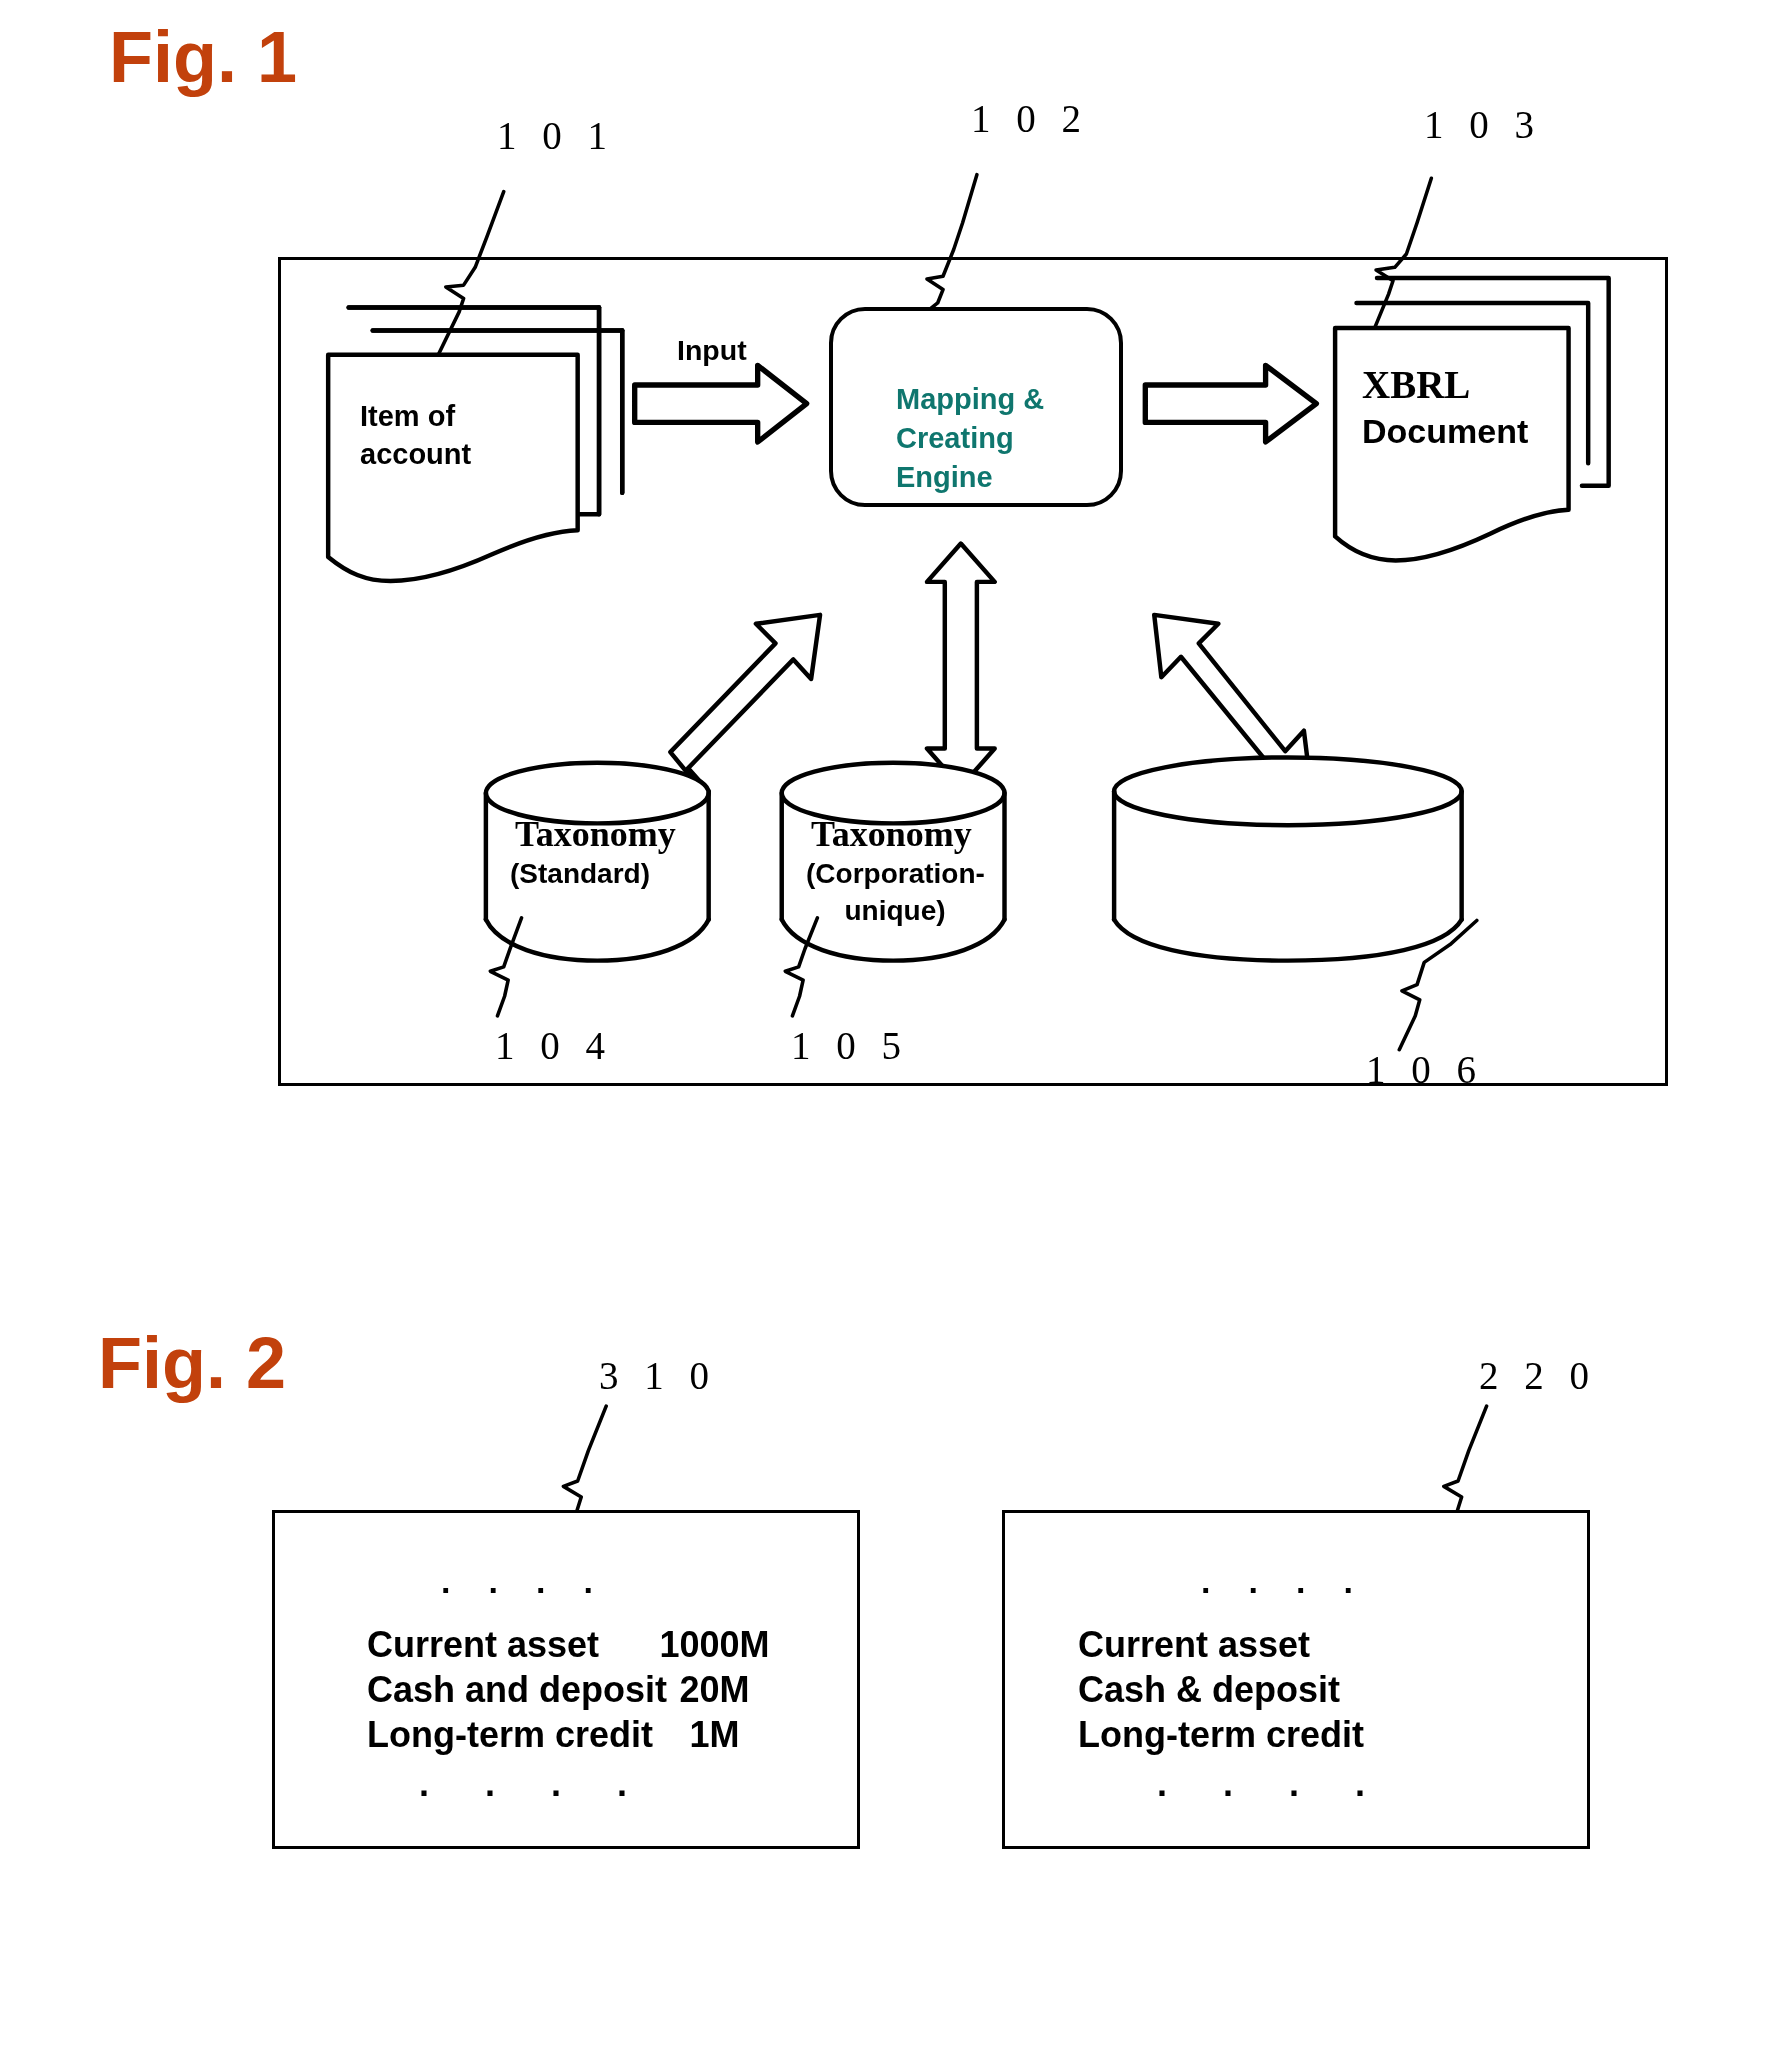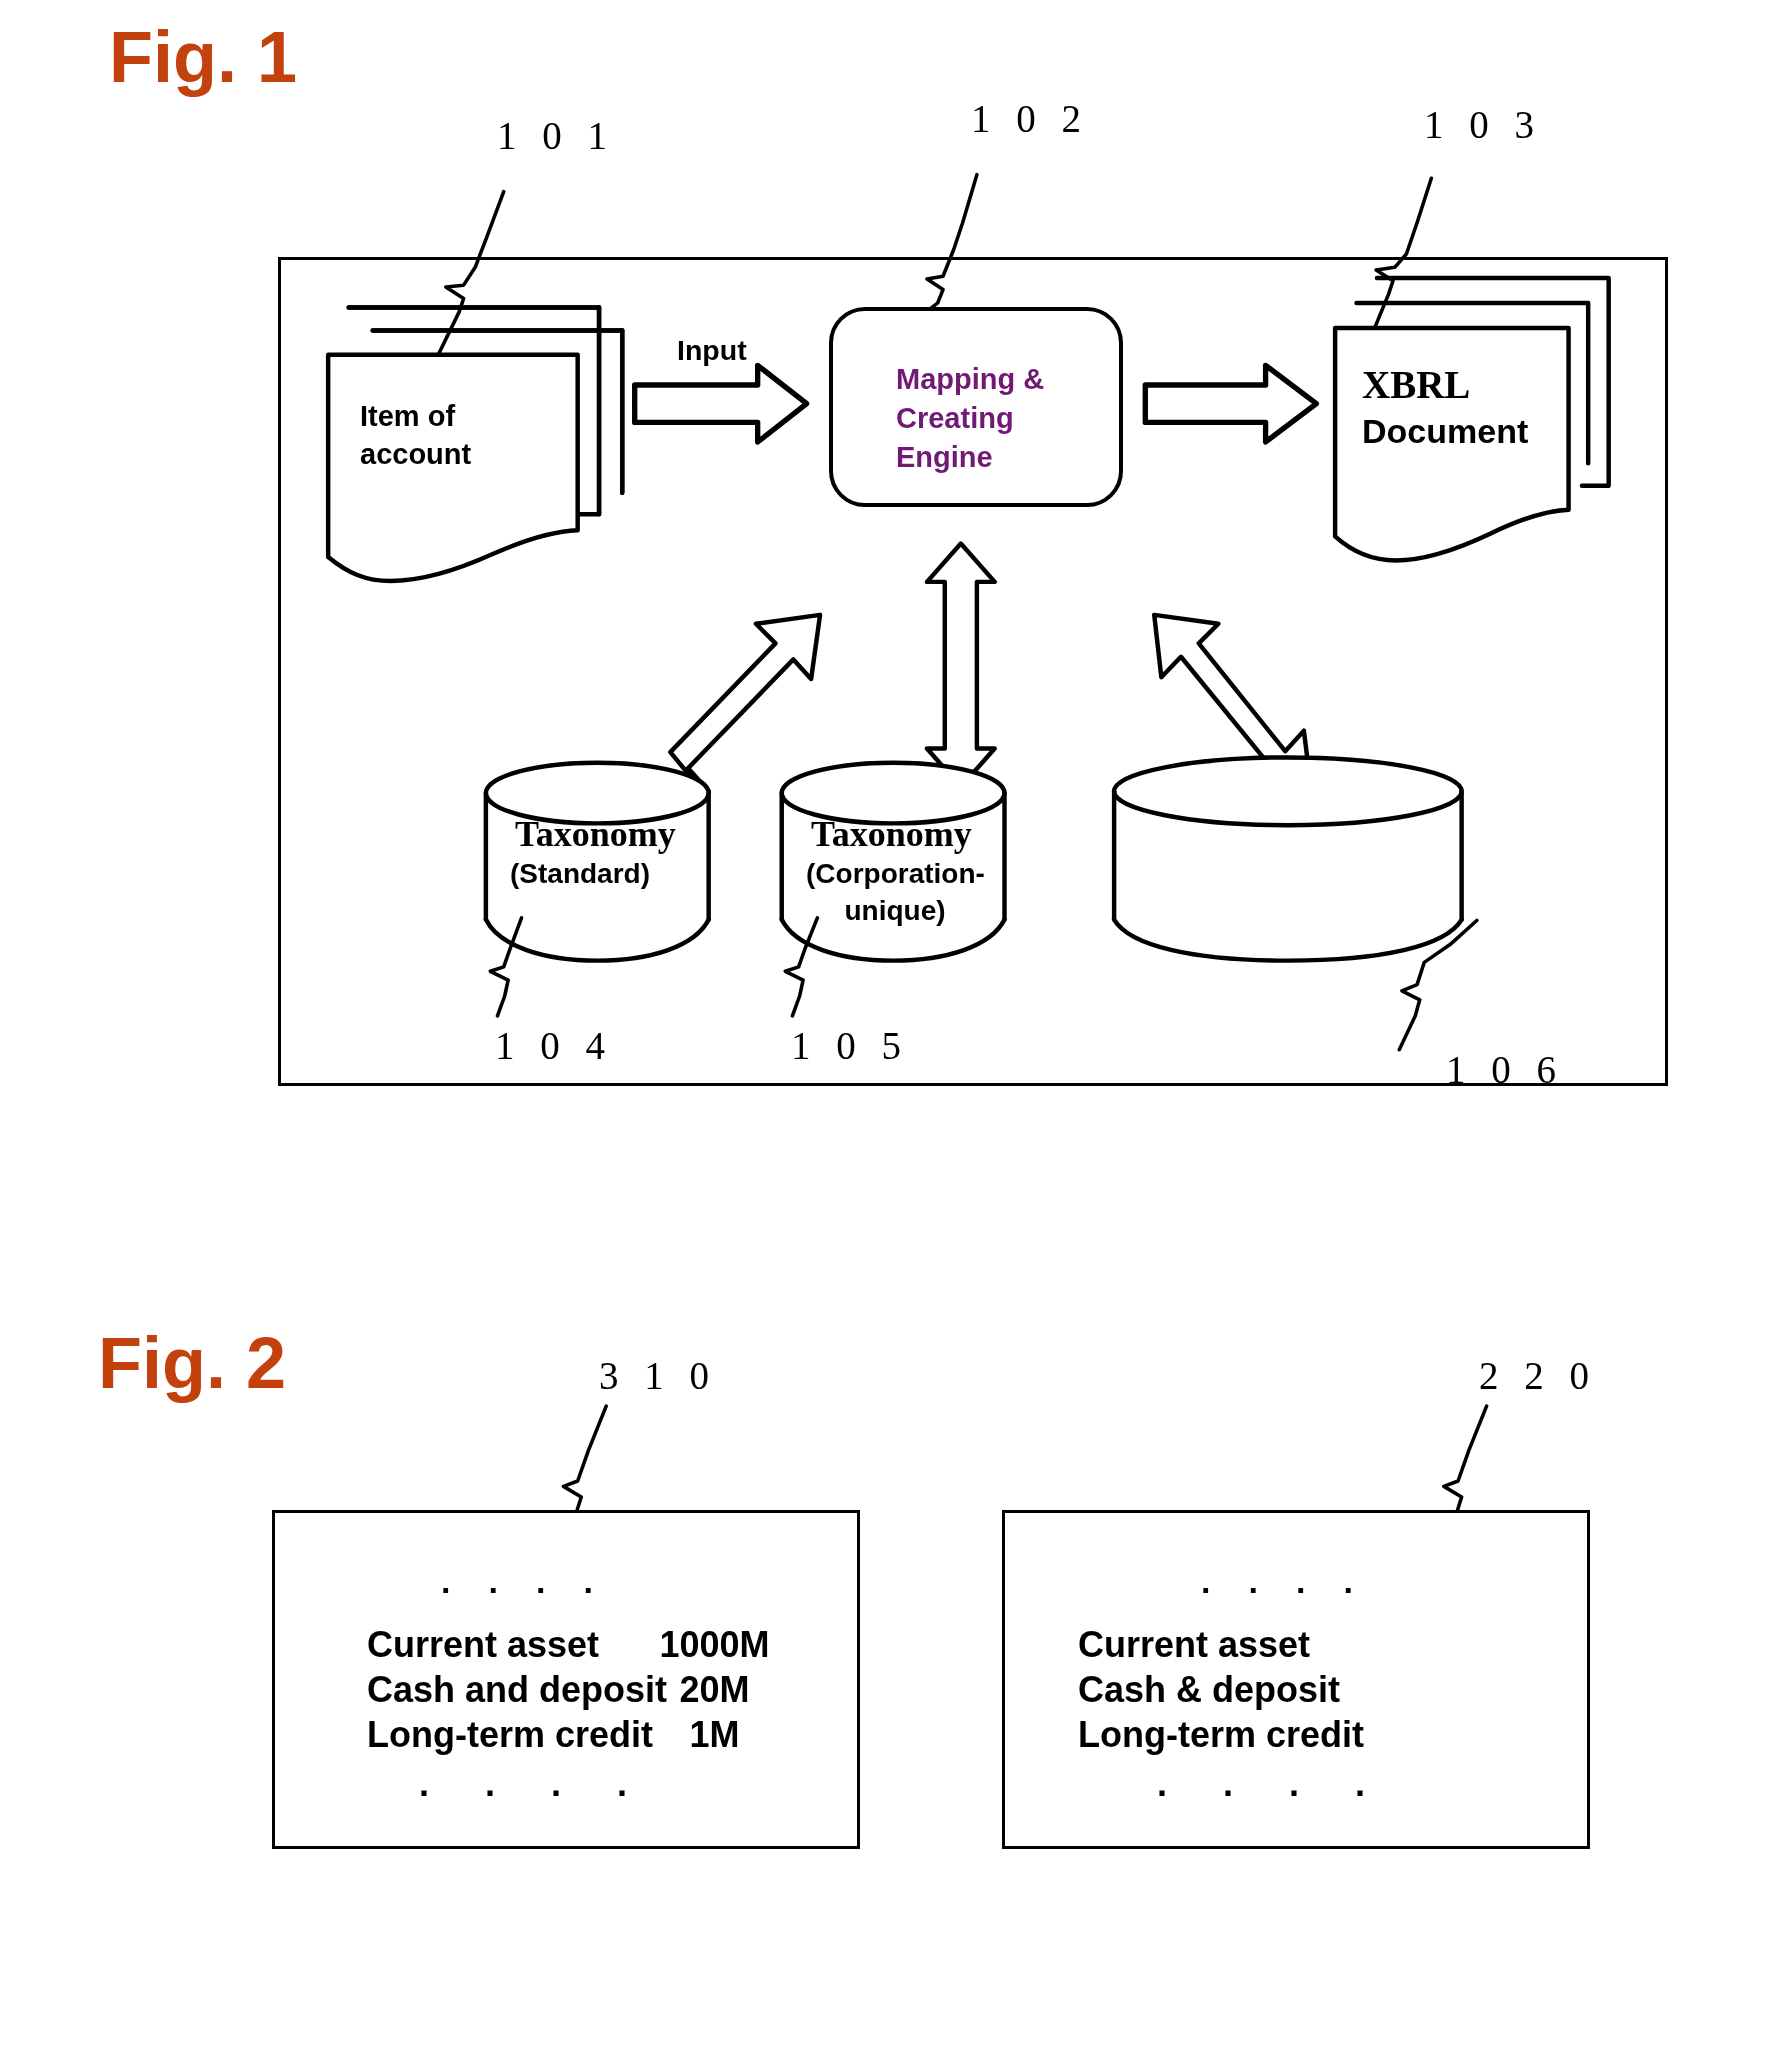--- a/index.html
+++ b/index.html
@@ -19,21 +19,21 @@
 
   
   .ov{position:absolute;left:0;top:0;width:1780px;height:2062px;pointer-events:none;}
 
   
   .doc-label{position:absolute;font-family:"Liberation Sans",sans-serif;font-weight:bold;font-size:29px;line-height:38px;color:#000;white-space:pre-line;}
   .doc-label-serif{position:absolute;font-family:"Liberation Serif",serif;font-weight:bold;font-size:39px;color:#000;white-space:nowrap;}
 
   
   #engine-box{position:absolute;left:829px;top:307px;width:294px;height:200px;border:4.5px solid #000;border-radius:36px;box-sizing:border-box;background:#fff;}
-  #engine-label{position:absolute;left:896px;top:360px;font-family:"Liberation Sans",sans-serif;font-weight:bold;font-size:29px;line-height:39px;color:#701a75;white-space:pre-line;}
+  #engine-label{position:absolute;left:896px;top:380px;font-family:"Liberation Sans",sans-serif;font-weight:bold;font-size:29px;line-height:39px;color:#0f766e;white-space:pre-line;}
 
   
   .cyl-title{position:absolute;font-family:"Liberation Serif",serif;font-weight:bold;font-size:36px;color:#000;white-space:nowrap;}
   .cyl-sub{position:absolute;font-family:"Liberation Sans",sans-serif;font-weight:bold;font-size:28px;line-height:37px;color:#000;white-space:pre-line;}
   .cyl-multi{position:absolute;font-family:"Liberation Sans",sans-serif;font-weight:bold;font-size:30px;line-height:40px;color:#000;white-space:pre-line;}
 
   
   .panel{position:absolute;border:3.6px solid #000;box-sizing:border-box;background:#fff;}
   #panel-210{left:272px;top:1510px;width:588px;height:339px;}
   #panel-220{left:1002px;top:1510px;width:588px;height:339px;}
@@ -53,21 +53,21 @@
 
   <div class="fig-caption" id="fig1-caption">Fig. 1</div>
 
   <div id="fig1-frame"></div>
 
   <div class="ref" style="left:497px;top:113px;">1 0 1</div>
   <div class="ref" style="left:971px;top:96px;">1 0 2</div>
   <div class="ref" style="left:1424px;top:102px;">1 0 3</div>
   <div class="ref" style="left:495px;top:1023px;">1 0 4</div>
   <div class="ref" style="left:791px;top:1023px;">1 0 5</div>
-  <div class="ref" style="left:1446px;top:1047px;text-align:center;">1 0 6</div>
+  <div class="ref" style="left:1366px;top:1047px;text-align:center;">1 0 6</div>
 
   <svg class="ov" viewBox="0 0 1997 2314">
     <g fill="none" stroke="#000" stroke-width="5" stroke-linejoin="round" stroke-linecap="round">
 
       <path d="M565,215 L546,266 L533,300 L520,320 L500,322 L520,335 L515,350 L476,430" stroke-width="4"></path>
       <path d="M1096,196 L1080,250 L1070,280 L1058,310 L1040,313 L1058,325 L1052,340 L1037,352" stroke-width="4"></path>
       <path d="M1606,200 L1590,250 L1578,285 L1565,300 L1544,303 L1563,315 L1558,330 L1523,415" stroke-width="4"></path>
       <path d="M585,1030 L572,1065 L565,1085 L550,1090 L570,1100 L566,1118 L558,1140" stroke-width="4"></path>
       <path d="M917,1030 L903,1065 L896,1085 L881,1090 L901,1100 L897,1118 L889,1140" stroke-width="4"></path>
       <path d="M1657,1033 L1627,1060 L1598,1080 L1590,1105 L1573,1112 L1593,1122 L1588,1140 L1570,1178" stroke-width="4"></path>

